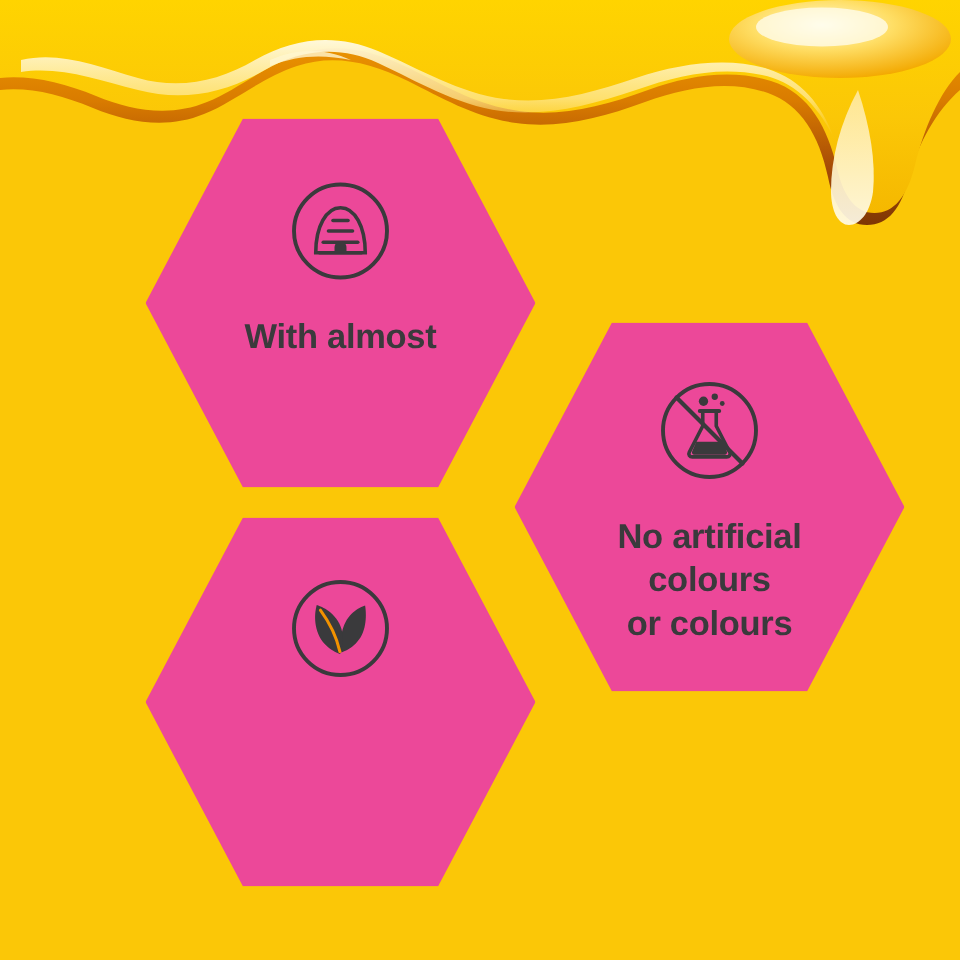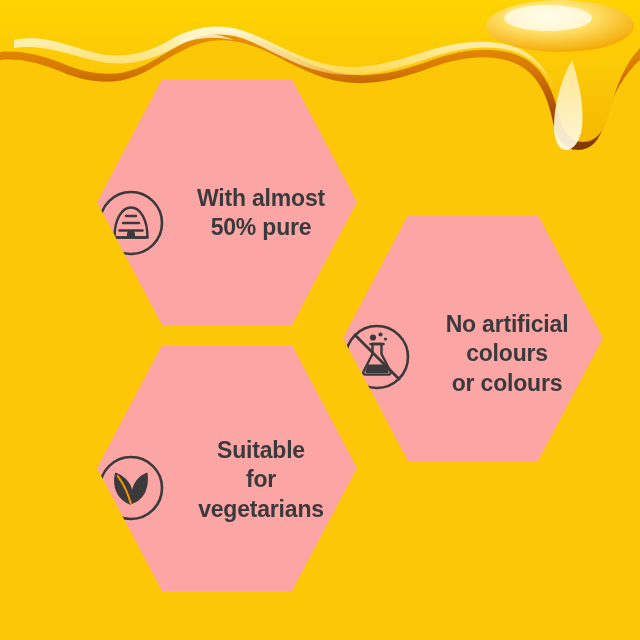--- a/index.html
+++ b/index.html
@@ -31,25 +31,25 @@
     width: 640px;
     height: 150px;
     pointer-events: none;
   }
 
   
   .hex {
     position: absolute;
     width: 260px;
     height: 246px;
-    background: #fca5a5;
+    background: #ec4899;
     -webkit-clip-path: polygon(25% 0%, 75% 0%, 100% 50%, 75% 100%, 25% 100%, 0% 50%);
     clip-path: polygon(25% 0%, 75% 0%, 100% 50%, 75% 100%, 25% 100%, 0% 50%);
     display: flex;
-    flex-direction: row;
+    flex-direction: column;
     align-items: center;
   }
 
   #hex-honey    { left: 97px;  top: 79px;  }
   #hex-colours  { left: 343px; top: 215px; }
   #hex-veggie   { left: 97px;  top: 345px; }
 
   .hex-icon {
     margin-top: 41px;
     width: 68px;
@@ -62,21 +62,21 @@
   .hex-text {
     margin-top: 22px;
     width: 220px;
     text-align: center;
     color: #3A3A3C;
     font-size: 23px;
     font-weight: bold;
     line-height: 1.27;
     letter-spacing: -0.2px;
   }
-  #hex-colours .hex-text { margin-top: 32px; text-align: center; }
+  #hex-colours .hex-text { margin-top: 22px; text-align: center; }
   #hex-veggie  .hex-text { margin-top: 24px; }
 
   .hex-text .ln { display: block; white-space: nowrap; }
 </style>
 </head>
 <body>
 
 <div id="stage">
 
   <svg class="honey-band" viewBox="0 0 640 150" preserveAspectRatio="none" aria-hidden="true">
@@ -170,21 +170,20 @@
         <path d="M22.5,41.5 H45.5"></path>
         <path d="M20,48.5 H48"></path>
         <path d="M26,34 H42"></path>
         <path d="M29,27 H39"></path>
       </g>
 
       <path d="M30,48.5 L30,45 C30,42.7 31.8,41 34,41 C36.2,41 38,42.7 38,45 L38,48.5 Z" fill="#3A3A3C"></path>
     </svg>
     <div class="hex-text">
       <span class="ln">With almost</span>
-      <span class="ln">50% pure</span>
     </div>
   </div>
 
   <div class="hex" id="hex-colours">
     <svg class="hex-icon" viewBox="0 0 68 68" aria-hidden="true">
       <circle cx="34" cy="34" r="31" fill="none" stroke="#3A3A3C" stroke-width="2.6"></circle>
 
       <path d="M29.5,21 L29.5,31 L20.5,48.5 C19.7,50 20.8,51.6 22.5,51.6 L45.5,51.6
                C47.2,51.6 48.3,50 47.5,48.5 L38.5,31 L38.5,21 Z" fill="none" stroke="#3A3A3C" stroke-width="2.4" stroke-linejoin="round"></path>
       <path d="M27.5,21 L40.5,21" stroke="#3A3A3C" stroke-width="2.6" stroke-linecap="round"></path>
@@ -210,20 +209,15 @@
       <circle cx="34" cy="34" r="31" fill="none" stroke="#3A3A3C" stroke-width="2.6"></circle>
 
       <path d="M34.6,50 C34.6,50 32.6,38.5 37.4,29.6 C42.2,20.7 50.4,18.6 50.4,18.6
                C50.4,18.6 52.6,29.4 48.2,38.4 C43.8,47.4 34.6,50 34.6,50 Z" fill="#3A3A3C"></path>
 
       <path d="M33.8,51 C33.8,51 23.2,47.6 19.2,37.6 C15.2,27.6 18.2,18.4 18.2,18.4
                C18.2,18.4 28.4,21.2 33.2,30.6 C38,40 33.8,51 33.8,51 Z" fill="#3A3A3C"></path>
 
       <path d="M20.6,21.8 C25,27.8 31,38 33.6,49.4" fill="none" stroke="#F29200" stroke-width="2" stroke-linecap="round"></path>
     </svg>
-    <div class="hex-text">
-      <span class="ln">Suitable</span>
-      <span class="ln">for</span>
-      <span class="ln">vegetarians</span>
-    </div>
   </div>
 
 </div>
 
 </body></html>

